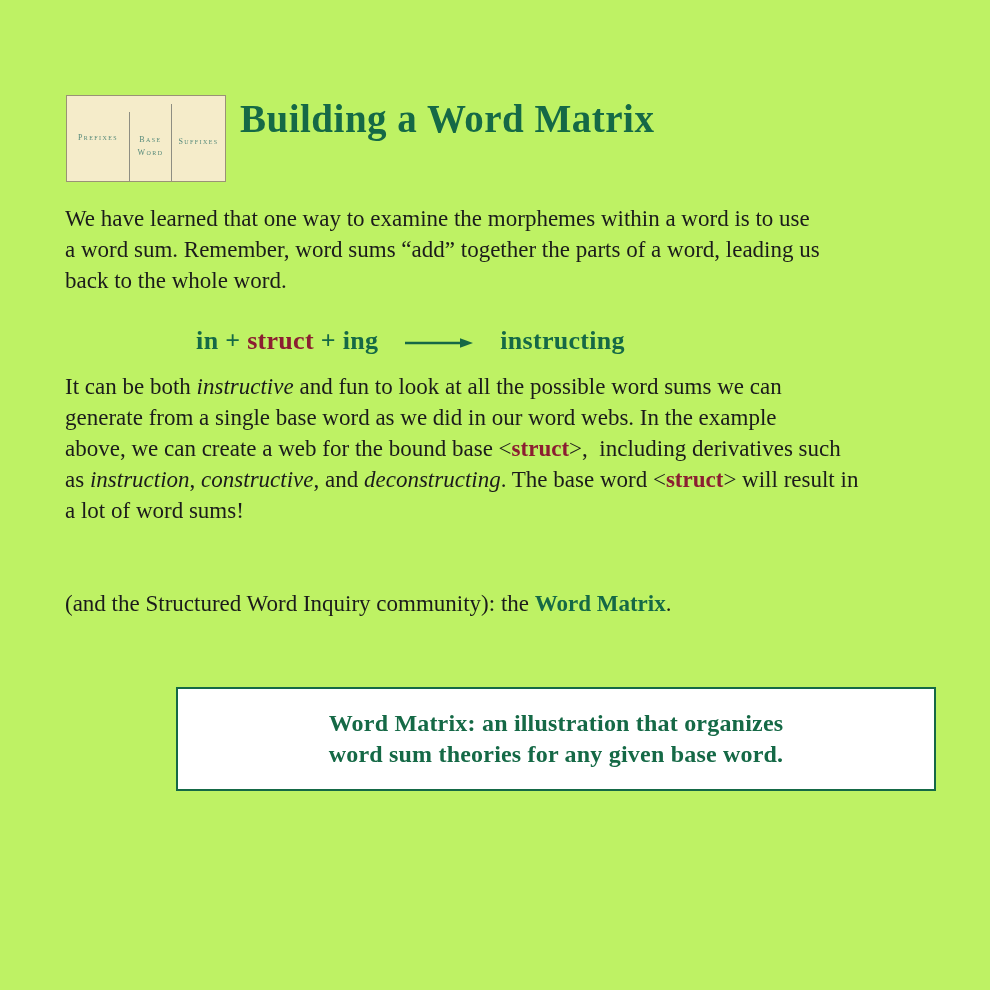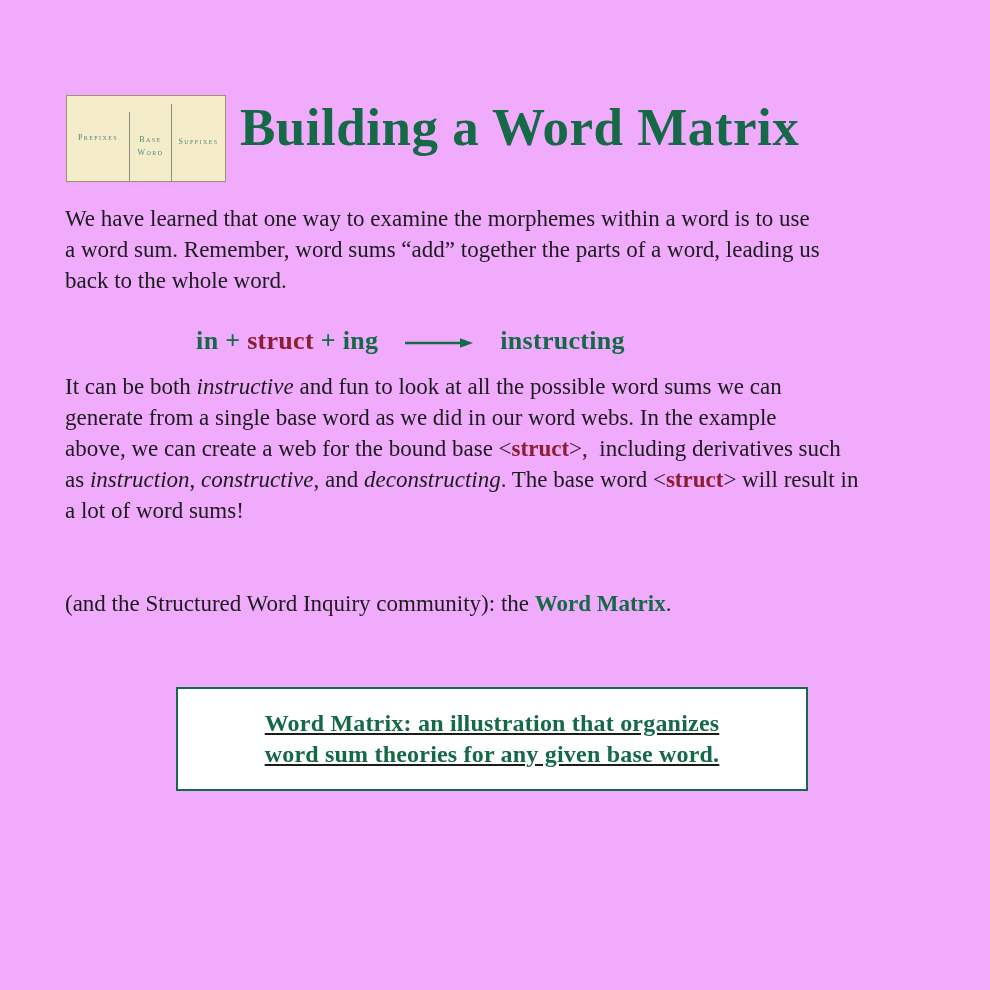--- a/index.html
+++ b/index.html
@@ -6,42 +6,42 @@
     --green:#156946;
     --maroon:#8b1e31;
     --cream:#f5ecca;
     --teal:#55897a;
     --ink:#1b1b1b;
     --illus-border:#9a9276;
     --divider:#8e8e82;
   }
   html,body{margin:0;padding:0;background:#ffffff;}
   .page{
-    position:relative;width:990px;height:990px;background:#f0abfc;overflow:hidden;
+    position:relative;width:990px;height:990px;background:#bef264;overflow:hidden;
     font-family:"Liberation Serif","DejaVu Serif",serif;color:var(--ink);
   }
   
   .matrix-illustration{
     position:absolute;left:66px;top:95px;width:160px;height:87px;
     background:var(--cream);border:1px solid var(--illus-border);
     display:flex;box-sizing:border-box;
   }
   .mi-cell{
     display:flex;align-items:center;justify-content:center;
     font-variant:small-caps;color:var(--teal);
     font-size:8px;letter-spacing:1.4px;line-height:1.6;text-align:center;
   }
   .mi-cell + .mi-cell{border-left:1px solid var(--divider);}
   .mi-prefixes{flex:0 0 62px;}
   .mi-base{flex:0 0 37px;padding:0 2px;margin-top:16px;}
   .mi-suffixes{flex:1;margin-top:8px;}
   
   .title{
     position:absolute;left:240px;top:96px;margin:0;
-    font-size:53px;line-height:1.2;font-weight:700;color:var(--green);
+    font-size:39px;line-height:1.2;font-weight:700;color:var(--green);
     letter-spacing:0.5px;white-space:nowrap;
   }
   
   .body-text{position:absolute;margin:0;font-size:23px;line-height:31px;color:var(--ink);}
   .p1{left:65px;top:203px;width:912px;}
   .p2{left:65px;top:371px;width:920px;}
   .p3{left:65px;top:557px;width:920px;}
   
   .word-sum{
     position:absolute;left:0;top:322px;width:821px;height:38px;
@@ -49,23 +49,23 @@
     font-size:26px;font-weight:700;letter-spacing:0.3px;
   }
   .arrow-icon{display:block;color:var(--green);margin-top:3px;}
   
   .s-i{font-style:italic;}
   .s-mb{color:var(--maroon);font-weight:700;}
   .s-gb{color:var(--green);font-weight:700;}
   .s-ang{color:var(--ink);}
   
   .def-box{
-    position:absolute;left:176px;top:687px;width:632px;height:104px;
+    position:absolute;left:176px;top:687px;width:760px;height:104px;
     border:2px solid var(--green);box-sizing:border-box;
-    display:flex;align-items:center;justify-content:center;background:#ffffff;text-decoration:underline;
+    display:flex;align-items:center;justify-content:center;background:#ffffff;
   }
   .def-text{
     margin:0;text-align:center;font-size:24px;line-height:31px;
     font-weight:700;color:var(--green);letter-spacing:0.2px;
   }
 </style>
 </head>
 <body>
 
 <div class="page">

